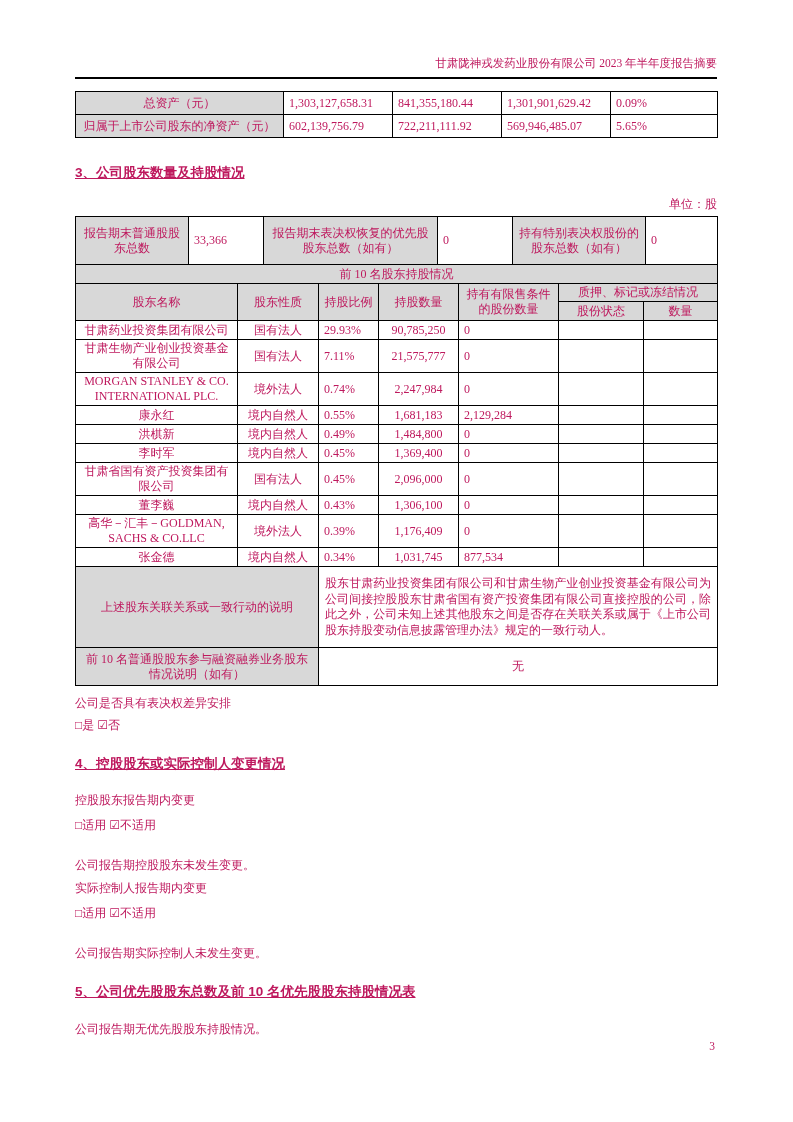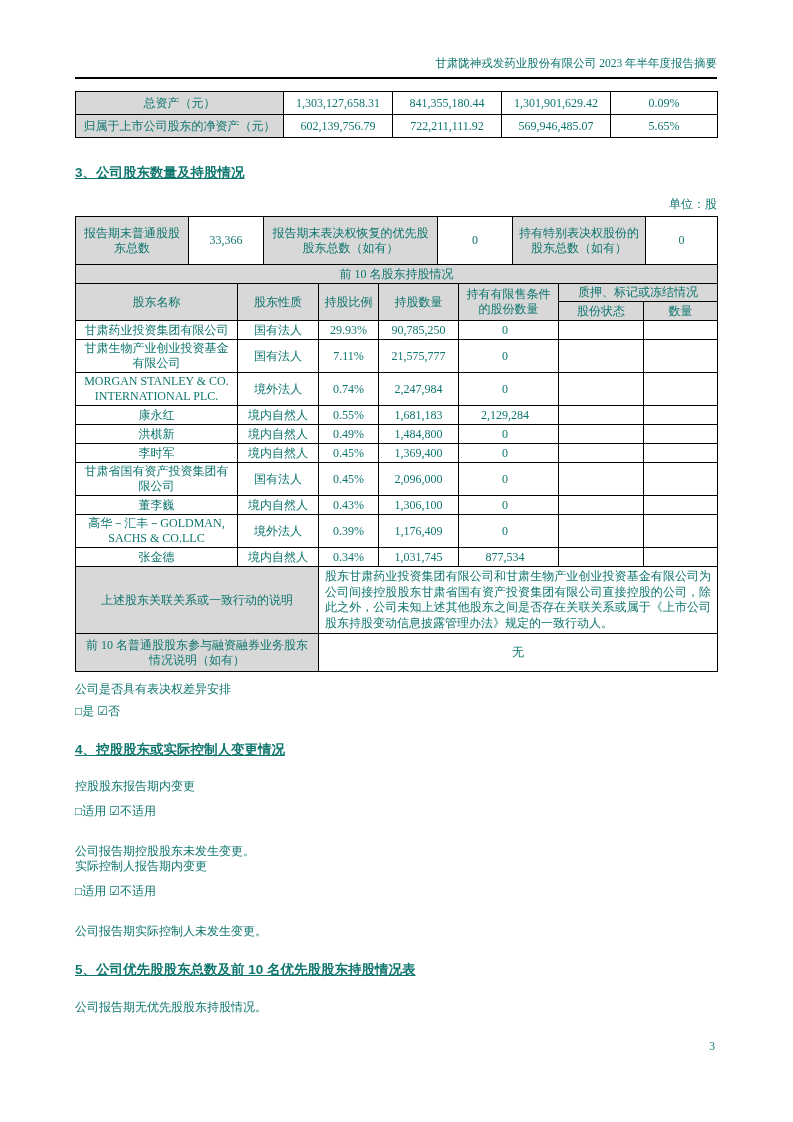--- a/index.html
+++ b/index.html
@@ -3,63 +3,63 @@
 <meta charset="utf-8">
 <style>
   html,body { margin:0; padding:0; background:#ffffff; }
   .page {
     position:relative;
     width:793px; height:1122px;
     background:#ffffff;
     box-sizing:border-box;
     padding:56px 76px 0 75px;
     font-family:"Liberation Serif","DejaVu Serif",serif;
-    color:#0f766e;
+    color:#be185d;
   }
   
   .doc-header { text-align:right; font-size:11.5px; line-height:15px;
     padding-bottom:6px; border-bottom:2px solid #000; }
   
   table { border-collapse:collapse; width:642px; table-layout:fixed; }
   td { border:1px solid #000; font-size:12px; line-height:15px;
        padding:1px 5px; vertical-align:middle; overflow:hidden;
        word-break:break-word; }
   .gray { background:#d8d8d8; }
-  .num  { text-align:center; }
+  .num  { text-align:left; }
   .ctr  { text-align:center; }
   .lft  { text-align:center; }
   .just { text-align:justify; }
   
   .top-table { margin-top:12px; }
   .top-table tr { height:23px; }
   .summary-table { margin-top:4px; }
   .summary-table tr { height:48px; }
   .sh-table { margin-top:-1px; }
   tr.rh1 { height:19px; }
   tr.rh2 { height:31px; }
   tr.rhb { height:19px; }
   tr.rhh1 { height:18px; }
   tr.rhh2 { height:19px; }
   tr.rnote1 { height:62px; }
   tr.rnote2 { height:38px; }
-  .note-text { line-height:15.5px; padding:2px 6px; }
+  .note-text { line-height:15.5px; padding:9px 6px; }
   
   .sec-heading { font-family:"Liberation Sans","DejaVu Sans",sans-serif;
     font-weight:bold; font-size:13.5px; line-height:17px;text-decoration:underline; }
   .h3m { margin-top:26px; }
   .h4m { margin-top:22px; }
   .h5m { margin-top:22px; }
   .unit-line { margin-top:16px; text-align:right; font-size:12px; line-height:15px; }
   .body-line { font-size:12px; line-height:15px; }
   .cbx { font-size:12px; }
   .m10 { margin-top:10px; }
   .m7  { margin-top:7px; }
   .m16 { margin-top:21px; }
   .m9  { margin-top:25px; }
-  .m5  { margin-top:0; }
+  .m5  { margin-top:8px; }
   .m22 { margin-top:22px; }
   .page-number { position:absolute; top:1040px; right:78px;
     font-size:11.5px; }
 </style>
 </head>
 <body>
 
 <div class="page">
 
   <div class="doc-header">

